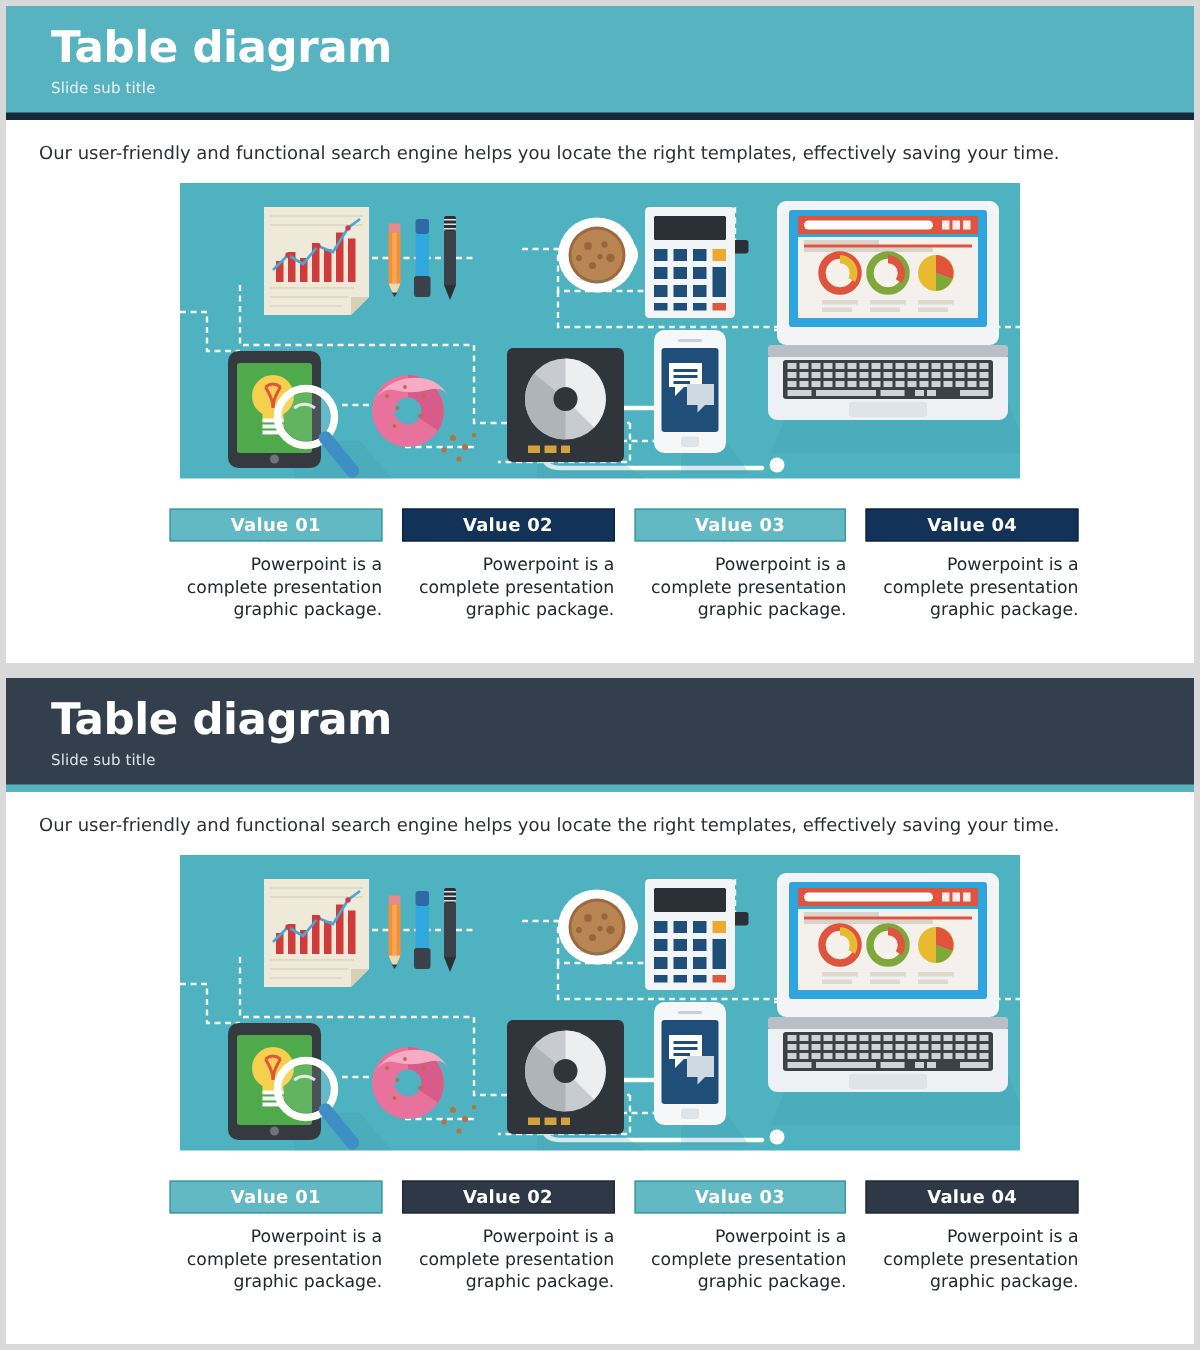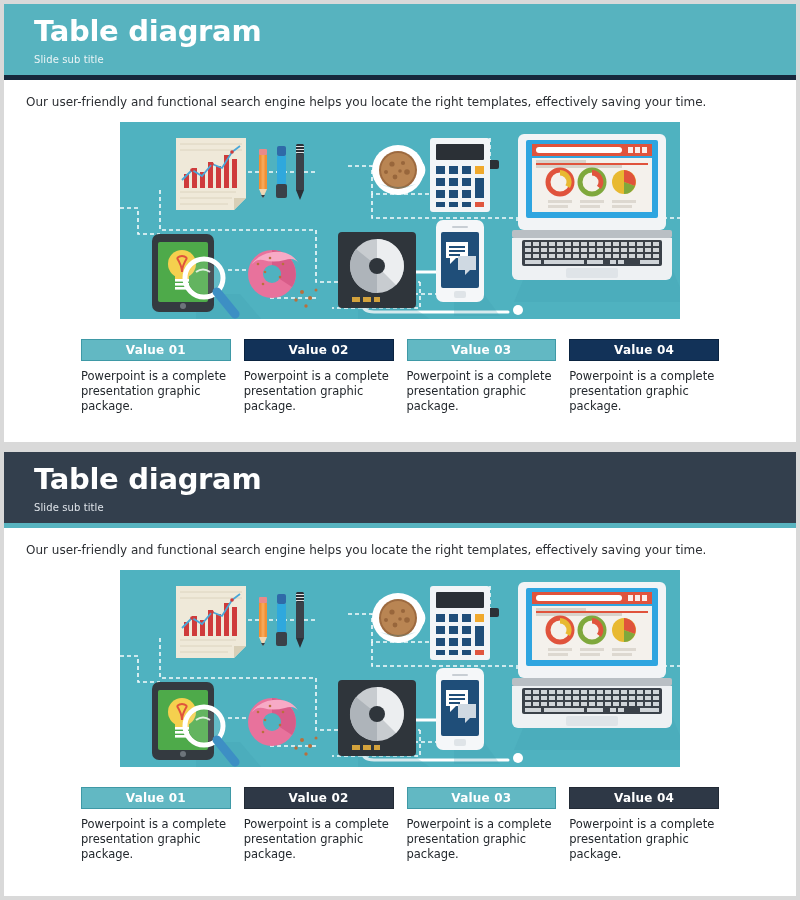--- a/index.html
+++ b/index.html
@@ -39,32 +39,32 @@
   
   .illu-wrap { padding: 11px 0 0 0; display: flex; justify-content: center; }
   .illu {
     position: relative; width: 560px; height: 197px;
     background: #4fb2c0; overflow: hidden;
   }
   .illu svg { position: absolute; inset: 0; display: block; }
 
   
   .values {
-    display: flex; gap: 13px; padding: 20px 77px 0 77px;
+    display: flex; gap: 13px; padding: 20px 77px 0 77px; margin-left: 32px;
   }
   .vcol { flex: 1 1 0; min-width: 0; }
   .vbox {
     height: 22px; line-height: 21px; text-align: center;
     color: #ffffff; font-size: 12px; font-weight: bold; letter-spacing: .2px;
   }
   .vbox.teal  { background: #62b8c3; border: 1px solid #3f99a6; }
   .vbox.navy  { background: #123258; border: 1px solid #0a2340; }
   .vbox.slate { background: #2e3846; border: 1px solid #222a35; }
   .vtext {
-    margin-top: 8px; text-align: left; color: #23282d;
+    margin-top: 8px; text-align: right; color: #23282d;
     font-size: 11.5px; line-height: 15px;
   }
 </style>
 </head>
 <body>
 
 <div class="page">
 
   <section class="slide slide-a">
 

